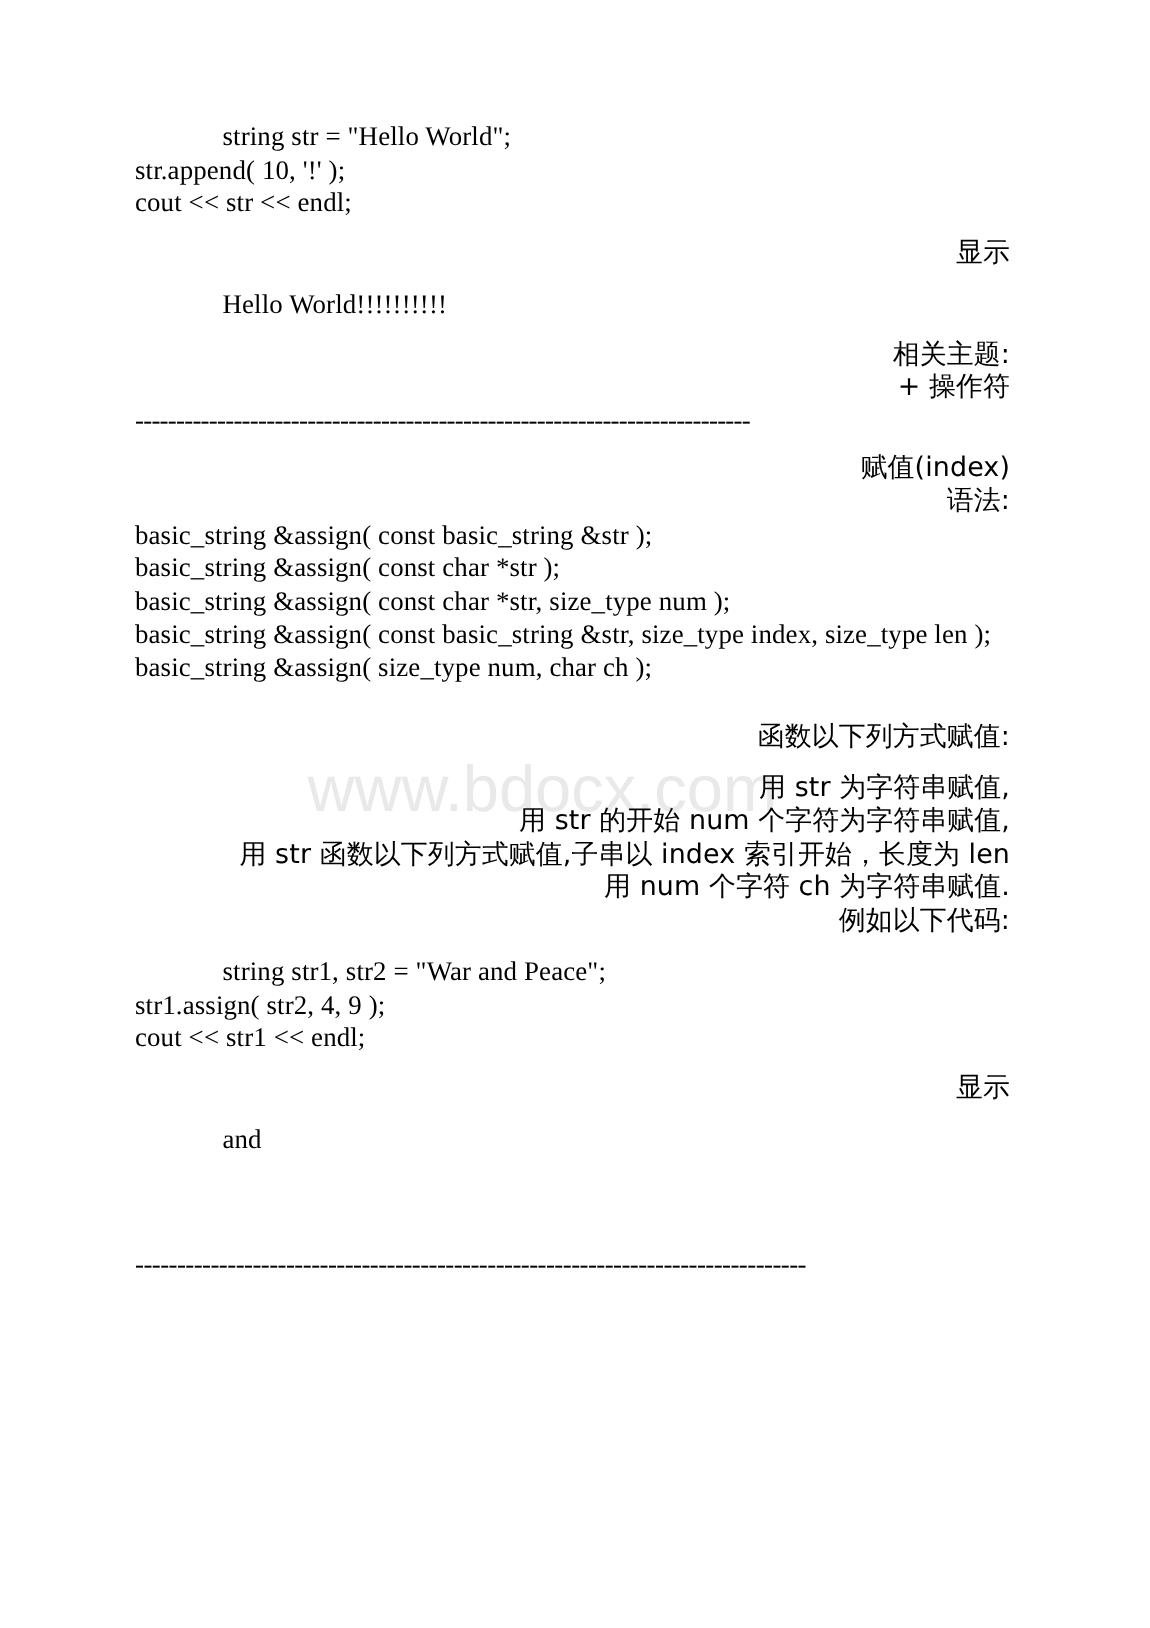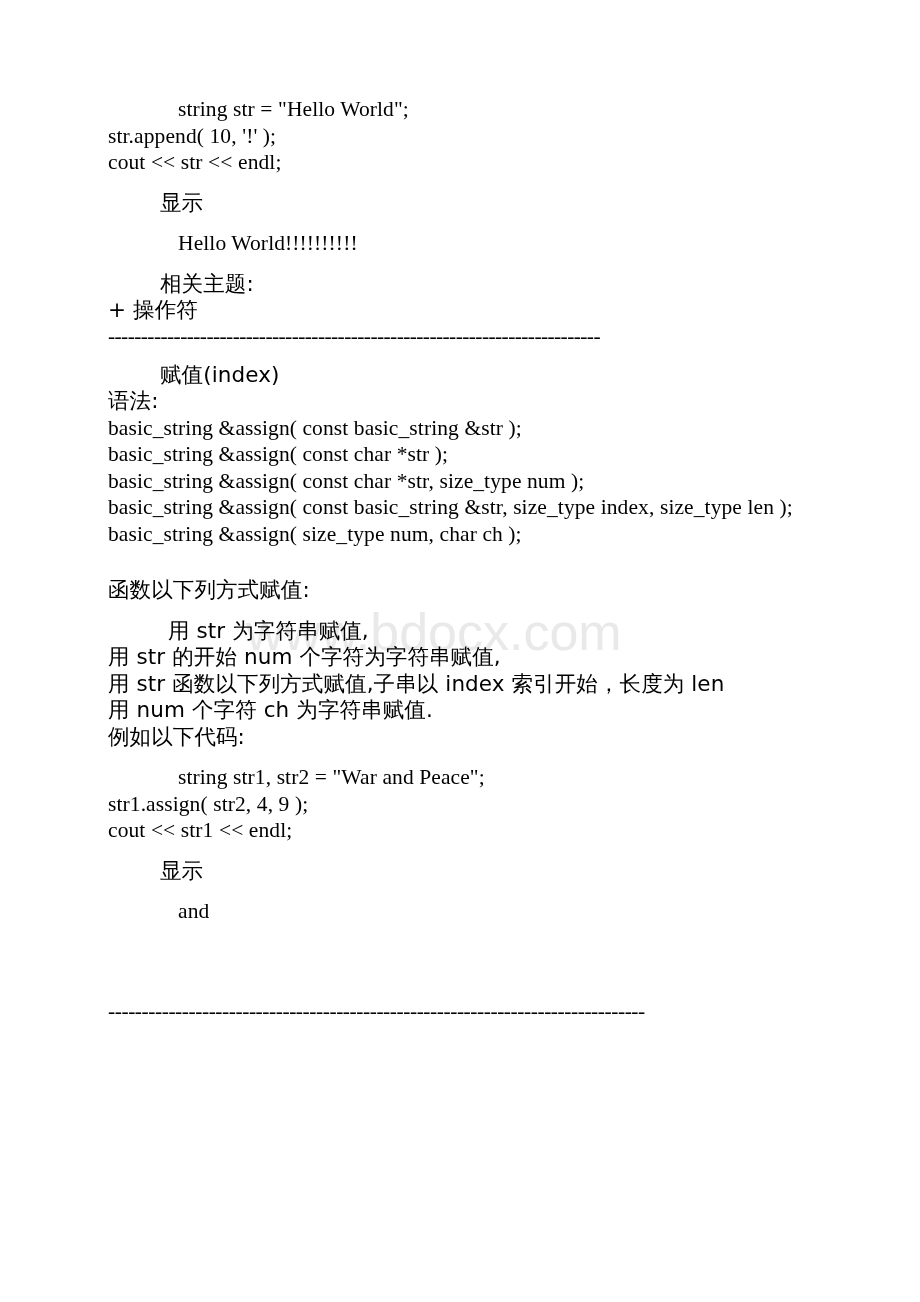--- a/index.html
+++ b/index.html
@@ -60,21 +60,21 @@
     top: 604px;
     font-family: "Liberation Sans", "DejaVu Sans", sans-serif;
     font-size: 52px;
     line-height: 56px;
     color: #e9e9e9;
     letter-spacing: 0px;
     white-space: nowrap;
     pointer-events: none;
     user-select: none;
   }
-  .cjk { font-family: "DejaVu Sans", "Liberation Sans", sans-serif; }
+  .cjk { font-family: "DejaVu Sans", "Liberation Sans", sans-serif; text-align: right; }
 </style>
 </head>
 <body>
 
 <div class="page">
 
   <div class="watermark">www.bdocx.com</div>
 
   <div class="content">
 

